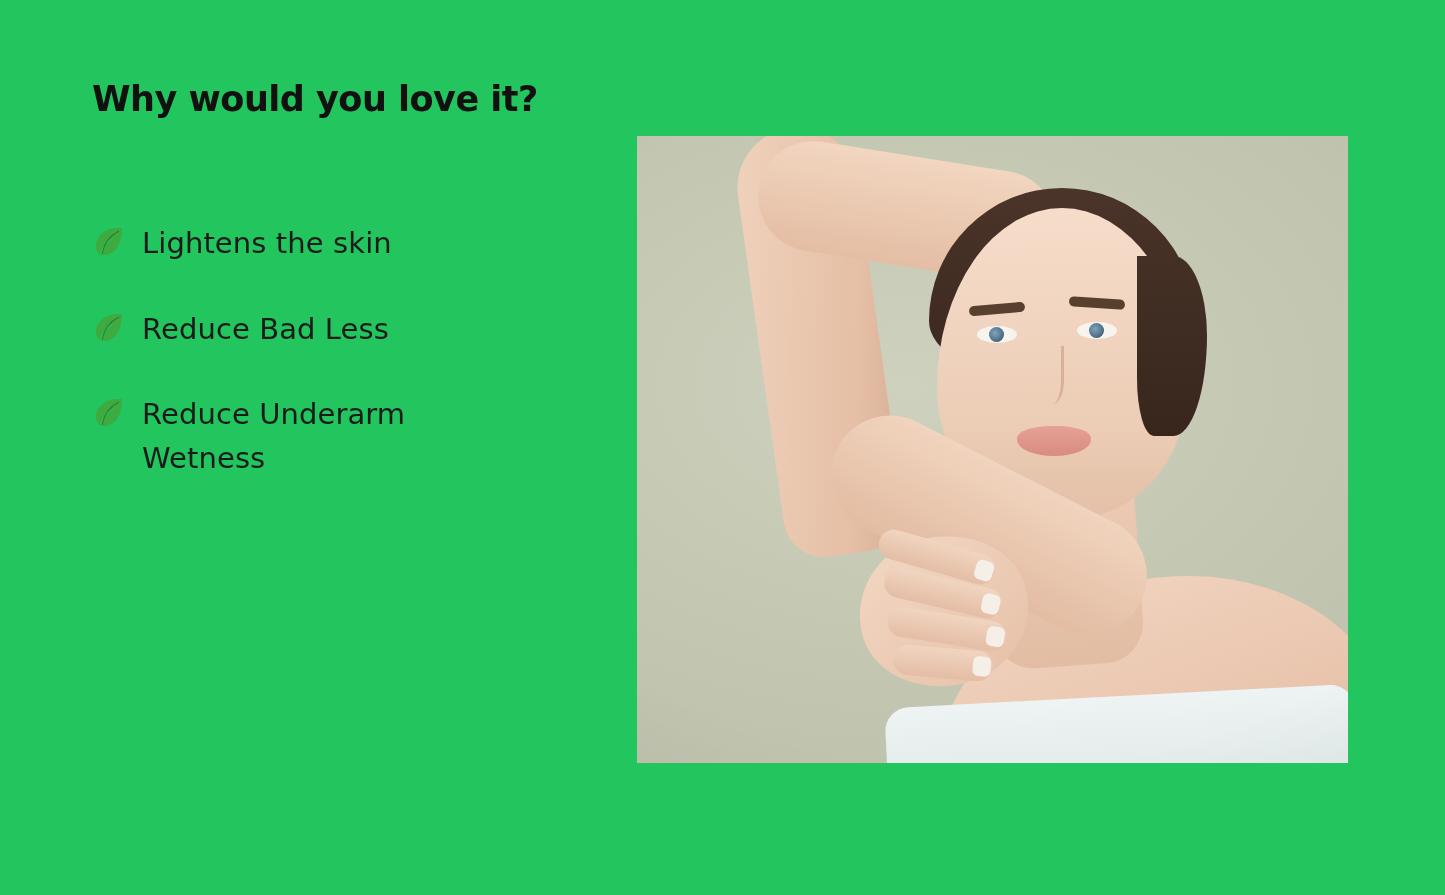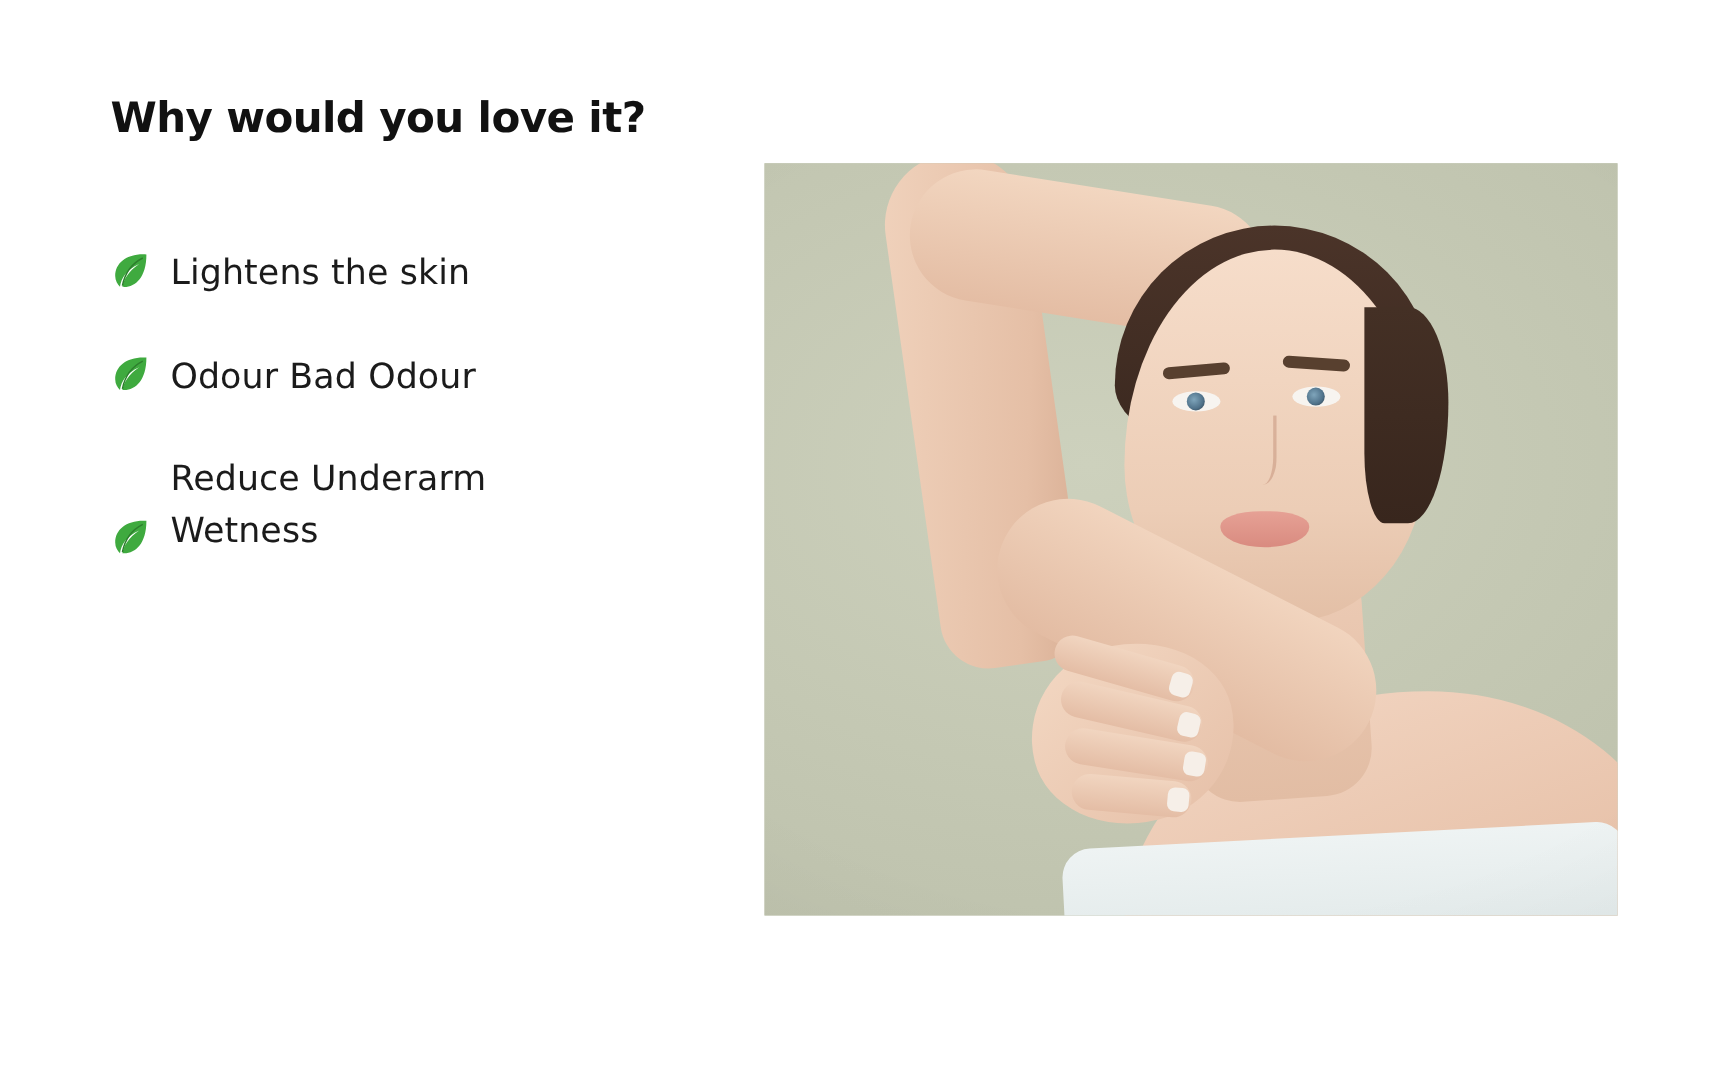--- a/index.html
+++ b/index.html
@@ -10,21 +10,21 @@
     width: 1445px;
     height: 895px;
     background: #dbeaf7;
     font-family: "Liberation Sans", sans-serif;
     overflow: hidden;
   }
   .page {
     position: relative;
     width: 1445px;
     height: 895px;
-    background: #ffffff;
+    background: #22c55e;
   }
   .left-col {
     position: absolute;
     left: 92px;
     top: 78px;
     width: 540px;
   }
   .headline {
     font-family: "DejaVu Sans", sans-serif;
     font-size: 35px;
@@ -33,31 +33,30 @@
     letter-spacing: -0.5px;
     margin: 0 0 0 0;
     line-height: 1.2;
   }
   .benefits {
     list-style: none;
     margin: 0;
     padding: 0;
     position: absolute;
     left: 0px;
-    top: 128px;
+    top: 144px;
     width: 540px;
   }
   .benefit-item {
     display: flex;
     align-items: flex-start;
     margin-bottom: 42px;
   }
   .benefit-item.tall {
     margin-bottom: 40px;
-    align-items: flex-end;
   }
   .leaf-icon {
     flex: 0 0 auto;
     width: 34px;
     height: 34px;
     margin-right: 16px;
     margin-top: 2px;
     display: block;
   }
   .benefit-text {
@@ -274,21 +273,21 @@
         <span class="benefit-text">Lightens the skin</span>
       </li>
 
       <li class="benefit-item">
         <span class="leaf-icon">
           <svg width="34" height="34" viewBox="0 0 34 34">
             <path d="M30 4 C14 3 4 11 4 22 C4 26 6 29 8 31 C9 24 13 17 24 12 C15 18 11 25 10 31 C20 32 30 24 30 4 Z" fill="#3faa3f"></path>
             <path d="M27 7 C17 12 12 20 10 30" stroke="#2d7f2d" stroke-width="1.2" fill="none"></path>
           </svg>
         </span>
-        <span class="benefit-text">Odour Bad Odour</span>
+        <span class="benefit-text">Reduce Bad Less</span>
       </li>
 
       <li class="benefit-item tall">
         <span class="leaf-icon">
           <svg width="34" height="34" viewBox="0 0 34 34">
             <path d="M30 4 C14 3 4 11 4 22 C4 26 6 29 8 31 C9 24 13 17 24 12 C15 18 11 25 10 31 C20 32 30 24 30 4 Z" fill="#3faa3f"></path>
             <path d="M27 7 C17 12 12 20 10 30" stroke="#2d7f2d" stroke-width="1.2" fill="none"></path>
           </svg>
         </span>
         <span class="benefit-text" style="max-width:340px">Reduce Underarm Wetness</span>

